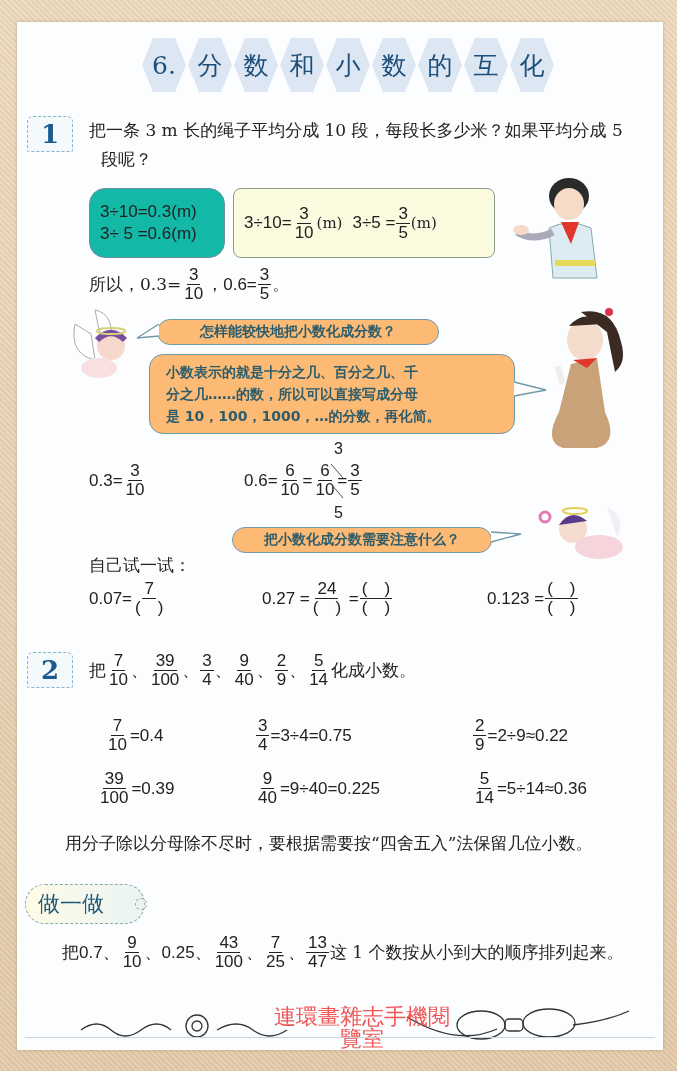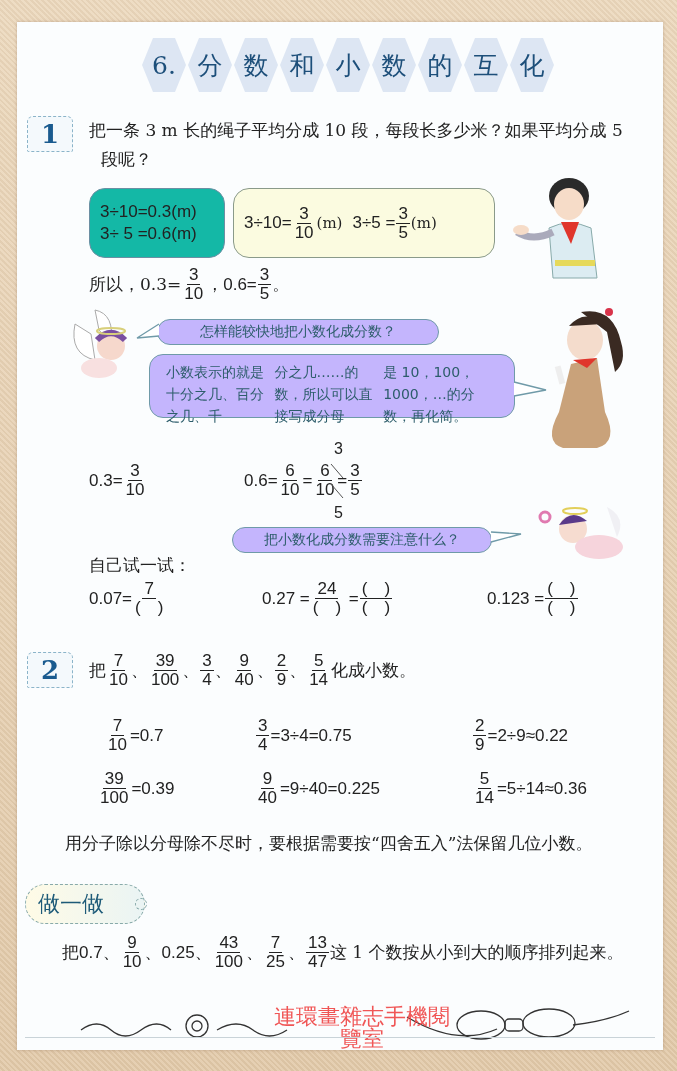--- a/index.html
+++ b/index.html
@@ -46,29 +46,29 @@
   .math { font-family: "Liberation Sans", sans-serif; font-size: 17px; white-space: nowrap; display: flex; align-items: center; }
 
   
   .box-blue {
     left: 72px; top: 166px; width: 136px; height: 70px;
     border: 1.5px solid #6c8fa3; border-radius: 16px; background: #14b8a6;
     padding: 6px 10px; display: flex; flex-direction: column; justify-content: center; gap: 2px;
   }
   .box-yellow {
     left: 216px; top: 166px; width: 262px; height: 70px;
-    border: 1.5px solid #8a9a8a; border-radius: 16px; background: #fbfbe0;
+    border: 1.5px solid #8a9a8a; border-radius: 8px; background: #fbfbe0;
     display: flex; align-items: center; padding: 0 10px; gap: 10px;
   }
 
   
   .bubble {
-    border: 1.3px solid #6f9aa8; background: #c4b5fd; border-radius: 14px;
+    border: 1.3px solid #6f9aa8; background: #fdba74; border-radius: 14px;
     color: #2d5d6b; font-family: "DejaVu Sans", sans-serif; font-size: 14px;
-    display: flex; align-items: center; justify-content: center;
+    display: flex; align-items: center; justify-content: center; font-weight: bold;
   }
 
   
   .char { position: absolute; }
 
   .red { color: #c53a62; }
 
   .footer-line { left: 8px; top: 1015px; width: 630px; height: 1px; background: #c9d3d8; }
   .watermark {
     left: 200px; top: 984px; width: 290px; text-align: center;
@@ -159,21 +159,21 @@
     </svg>
   </div>
 
   <div class="abs bubble" style="left:140px; top:297px; width:282px; height:26px;">
     <span>怎样能较快地把小数化成分数？</span>
   </div>
   <svg class="abs" style="left:118px; top:300px;" width="26" height="20">
     <path d="M24 2 L2 16 L24 14" fill="#fff" stroke="#6f9aa8" stroke-width="1.3"></path>
   </svg>
 
-  <div class="abs bubble" style="left:132px; top:332px; width:366px; height:64px; flex-direction:row; align-items:flex-start; padding:6px 16px; line-height:22px;">
+  <div class="abs bubble" style="left:132px; top:332px; width:366px; height:80px; flex-direction:column; align-items:flex-start; padding:6px 16px; line-height:22px;">
     <div>小数表示的就是十分之几、百分之几、千</div>
     <div>分之几……的数，所以可以直接写成分母</div>
     <div>是 10，100，1000，…的分数，再化简。</div>
   </div>
   <svg class="abs" style="left:495px; top:358px;" width="36" height="20">
     <path d="M2 2 L34 10 L2 16" fill="#fff" stroke="#6f9aa8" stroke-width="1.3"></path>
   </svg>
 
   <div class="char" style="left:520px; top:280px; width:100px; height:150px;">
     <svg width="100" height="150" viewBox="0 0 100 150">
@@ -304,21 +304,21 @@
       </span>
     <span>化成小数</span>
     <span>。</span>
   </div>
 
   <div class="abs math" style="left:88px; top:695px;">
     <span class="frac">
         <span class="n">7</span>
         <span class="d">10</span>
       </span>
-      <span>=0.7</span>
+      <span>=0.4</span>
   </div>
   <div class="abs math" style="left:238px; top:695px;">
     <span class="frac">
         <span class="n">3</span>
         <span class="d">4</span>
       </span>
       <span>=3÷4=0.75</span>
   </div>
   <div class="abs math" style="left:455px; top:695px;">
     <span class="frac">

